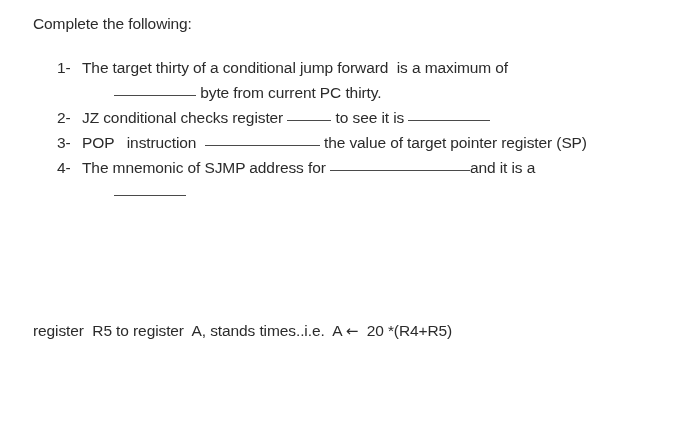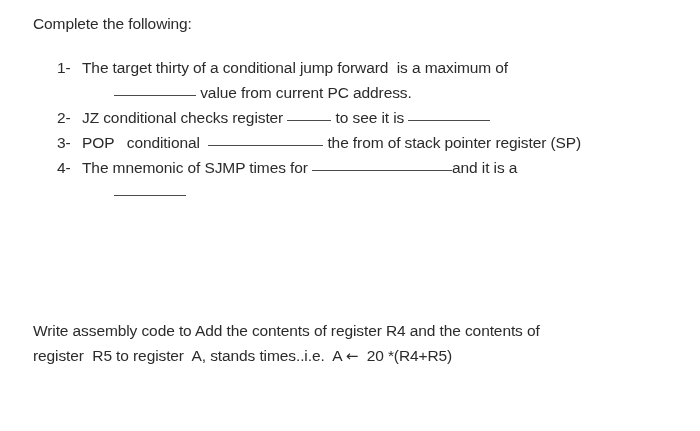--- a/index.html
+++ b/index.html
@@ -105,42 +105,41 @@
 
 <div class="page">
 
   <div class="heading">Complete the following:</div>
 
   <div class="list">
       <div class="item">
         <span class="item-marker">1-</span>
         <div class="item-body">
           <span class="item-text"><span>The target thirty of a conditional jump forward  is a maximum of</span></span>
-          <span class="item-text cont"><span class="blank w-md"></span><span> value from current PC address.</span></span>
+          <span class="item-text cont"><span class="blank w-md"></span><span> byte from current PC thirty.</span></span>
         </div>
       </div>
       <div class="item">
         <span class="item-marker">2-</span>
         <div class="item-body">
           <span class="item-text"><span>JZ conditional checks register </span><span class="blank w-xs"></span><span> to see it is </span><span class="blank w-md"></span></span>
         </div>
       </div>
       <div class="item">
         <span class="item-marker">3-</span>
         <div class="item-body">
-          <span class="item-text"><span>POP   conditional  </span><span class="blank w-lg"></span><span> the from of stack pointer register (SP)</span></span>
+          <span class="item-text"><span>POP   instruction  </span><span class="blank w-lg"></span><span> the value of target pointer register (SP)</span></span>
         </div>
       </div>
       <div class="item">
         <span class="item-marker">4-</span>
         <div class="item-body">
-          <span class="item-text"><span>The mnemonic of SJMP times for </span><span class="blank w-xl"></span><span>and it is a</span></span>
+          <span class="item-text"><span>The mnemonic of SJMP address for </span><span class="blank w-xl"></span><span>and it is a</span></span>
           <span class="item-text cont"><span class="blank w-sm"></span></span>
         </div>
       </div>
     </div>
 
   <div class="paragraph">
-      <span class="para-line"><span>Write assembly code to Add the contents of register R4 and the contents of</span></span>
       <span class="para-line"><span>register  R5 to register  A, stands times..i.e.  A </span><span class="arrow-glyph">←</span><span>  20 *(R4+R5)</span></span>
     </div>
 
 </div>
 
 </body></html>

